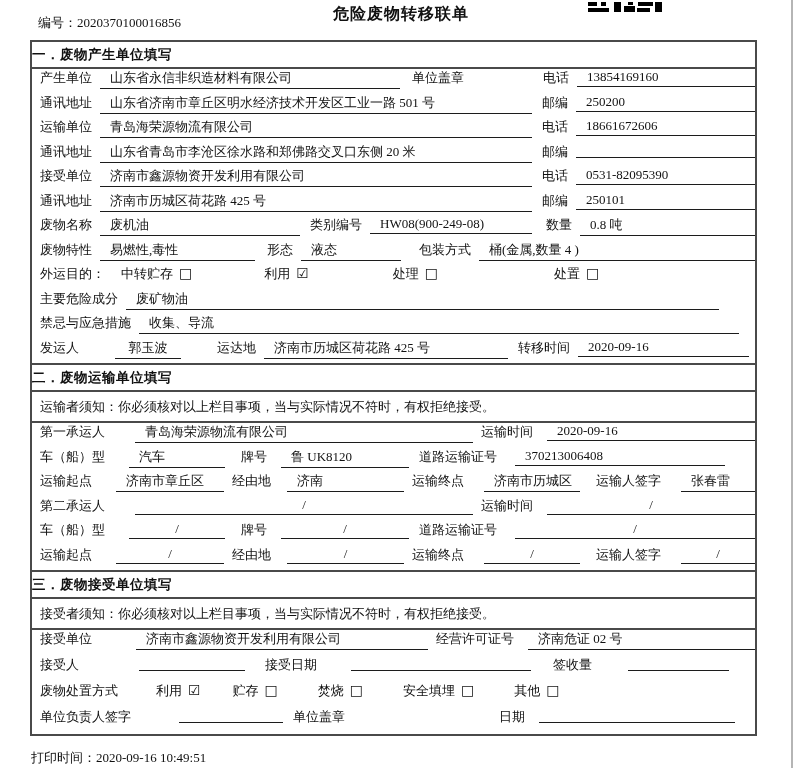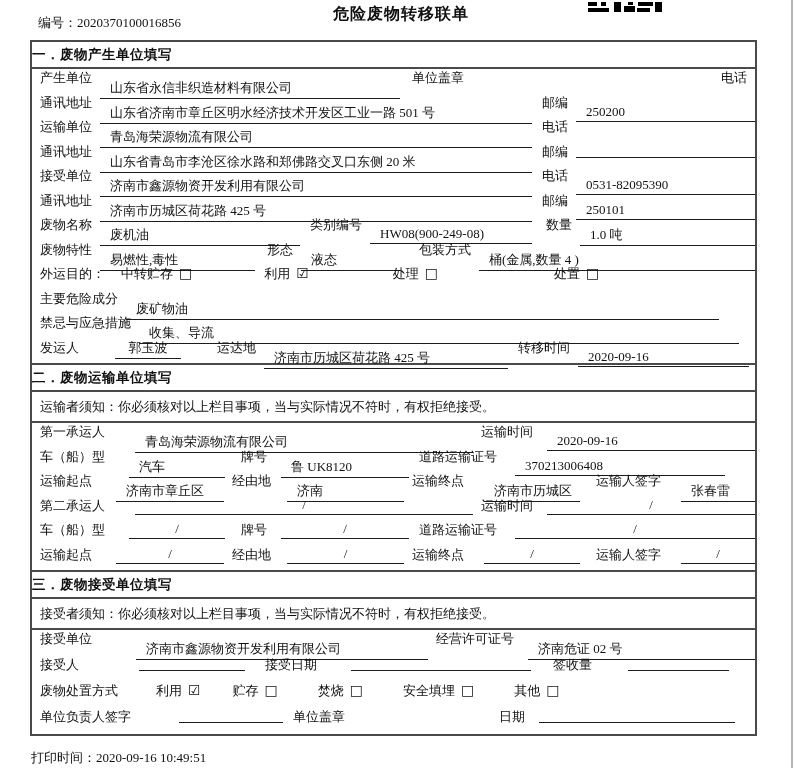--- a/index.html
+++ b/index.html
@@ -13,21 +13,21 @@
   .qr{position:absolute;left:558px;top:0;}
   
   .formbox{position:absolute;left:30px;top:40px;width:727px;border:2px solid #4a4a4a;background:#fff;box-sizing:border-box;}
   .sec{border-top:2px solid #4a4a4a;}
   .sec:first-child{border-top:none;}
   .sec-h{font-weight:bold;font-size:13.5px;padding:4px 8px 3px 0;border-bottom:2px solid #4a4a4a;letter-spacing:.5px;}
   .notice{padding:6px 8px 5px 8px;border-bottom:2px solid #4a4a4a;}
   .r{display:flex;align-items:flex-start;height:24.5px;padding:0 0 4px 8px;box-sizing:border-box;}
   .r3{height:26px;}
   .l{white-space:nowrap;margin-right:8px;}
-  .v{border-bottom:1px solid #1c1c1c;white-space:nowrap;padding:10px 4px 1px 10px;min-height:15px;box-sizing:border-box;overflow:hidden;}
+  .v{border-bottom:1px solid #1c1c1c;white-space:nowrap;padding:0 4px 1px 10px;min-height:15px;box-sizing:border-box;overflow:hidden;}
   .vc{text-align:center;padding:0 4px 1px 4px;}
   .f1{flex:1 1 auto;}
   .sp{flex:1 1 auto;}
   .grp{white-space:nowrap;}
   .cb{font-family:"DejaVu Sans","Liberation Sans",sans-serif;font-size:14px;margin-left:6px;}
   .print-line{position:absolute;left:31px;top:749px;white-space:nowrap;}
 </style>
 </head>
 <body>
 
@@ -60,33 +60,35 @@
 
     <div class="sec">
       <div class="sec-h">一．废物产生单位填写</div>
 
       <div class="r">
         <span class="l">产生单位</span>
         <span class="v" style="width:300px">山东省永信非织造材料有限公司</span>
         <span class="l" style="margin-left:12px">单位盖章</span>
         <span class="sp"></span>
         <span class="l">电话</span>
+        <span class="v" style="width:178px">13854169160</span>
       </div>
 
       <div class="r">
         <span class="l">通讯地址</span>
         <span class="v" style="width:432px">山东省济南市章丘区明水经济技术开发区工业一路 501 号</span>
         <span class="l" style="margin-left:10px">邮编</span>
         <span class="v f1">250200</span>
       </div>
 
       <div class="r">
         <span class="l">运输单位</span>
         <span class="v" style="width:432px">青岛海荣源物流有限公司</span>
         <span class="l" style="margin-left:10px">电话</span>
+        <span class="v f1">18661672606</span>
       </div>
 
       <div class="r">
         <span class="l">通讯地址</span>
         <span class="v" style="width:432px">山东省青岛市李沧区徐水路和郑佛路交叉口东侧 20 米</span>
         <span class="l" style="margin-left:10px">邮编</span>
         <span class="v f1"></span>
       </div>
 
       <div class="r">
@@ -102,21 +104,21 @@
         <span class="l" style="margin-left:10px">邮编</span>
         <span class="v f1">250101</span>
       </div>
 
       <div class="r">
         <span class="l">废物名称</span>
         <span class="v" style="width:200px">废机油</span>
         <span class="l" style="margin-left:10px">类别编号</span>
         <span class="v" style="width:162px">HW08(900-249-08)</span>
         <span class="l" style="margin-left:14px">数量</span>
-        <span class="v f1">1.0 吨</span>
+        <span class="v f1">0.8 吨</span>
       </div>
 
       <div class="r">
         <span class="l">废物特性</span>
         <span class="v" style="width:155px">易燃性,毒性</span>
         <span class="l" style="margin-left:12px">形态</span>
         <span class="v" style="width:100px">液态</span>
         <span class="l" style="margin-left:18px">包装方式</span>
         <span class="v f1">桶(金属,数量 4 )</span>
       </div>

